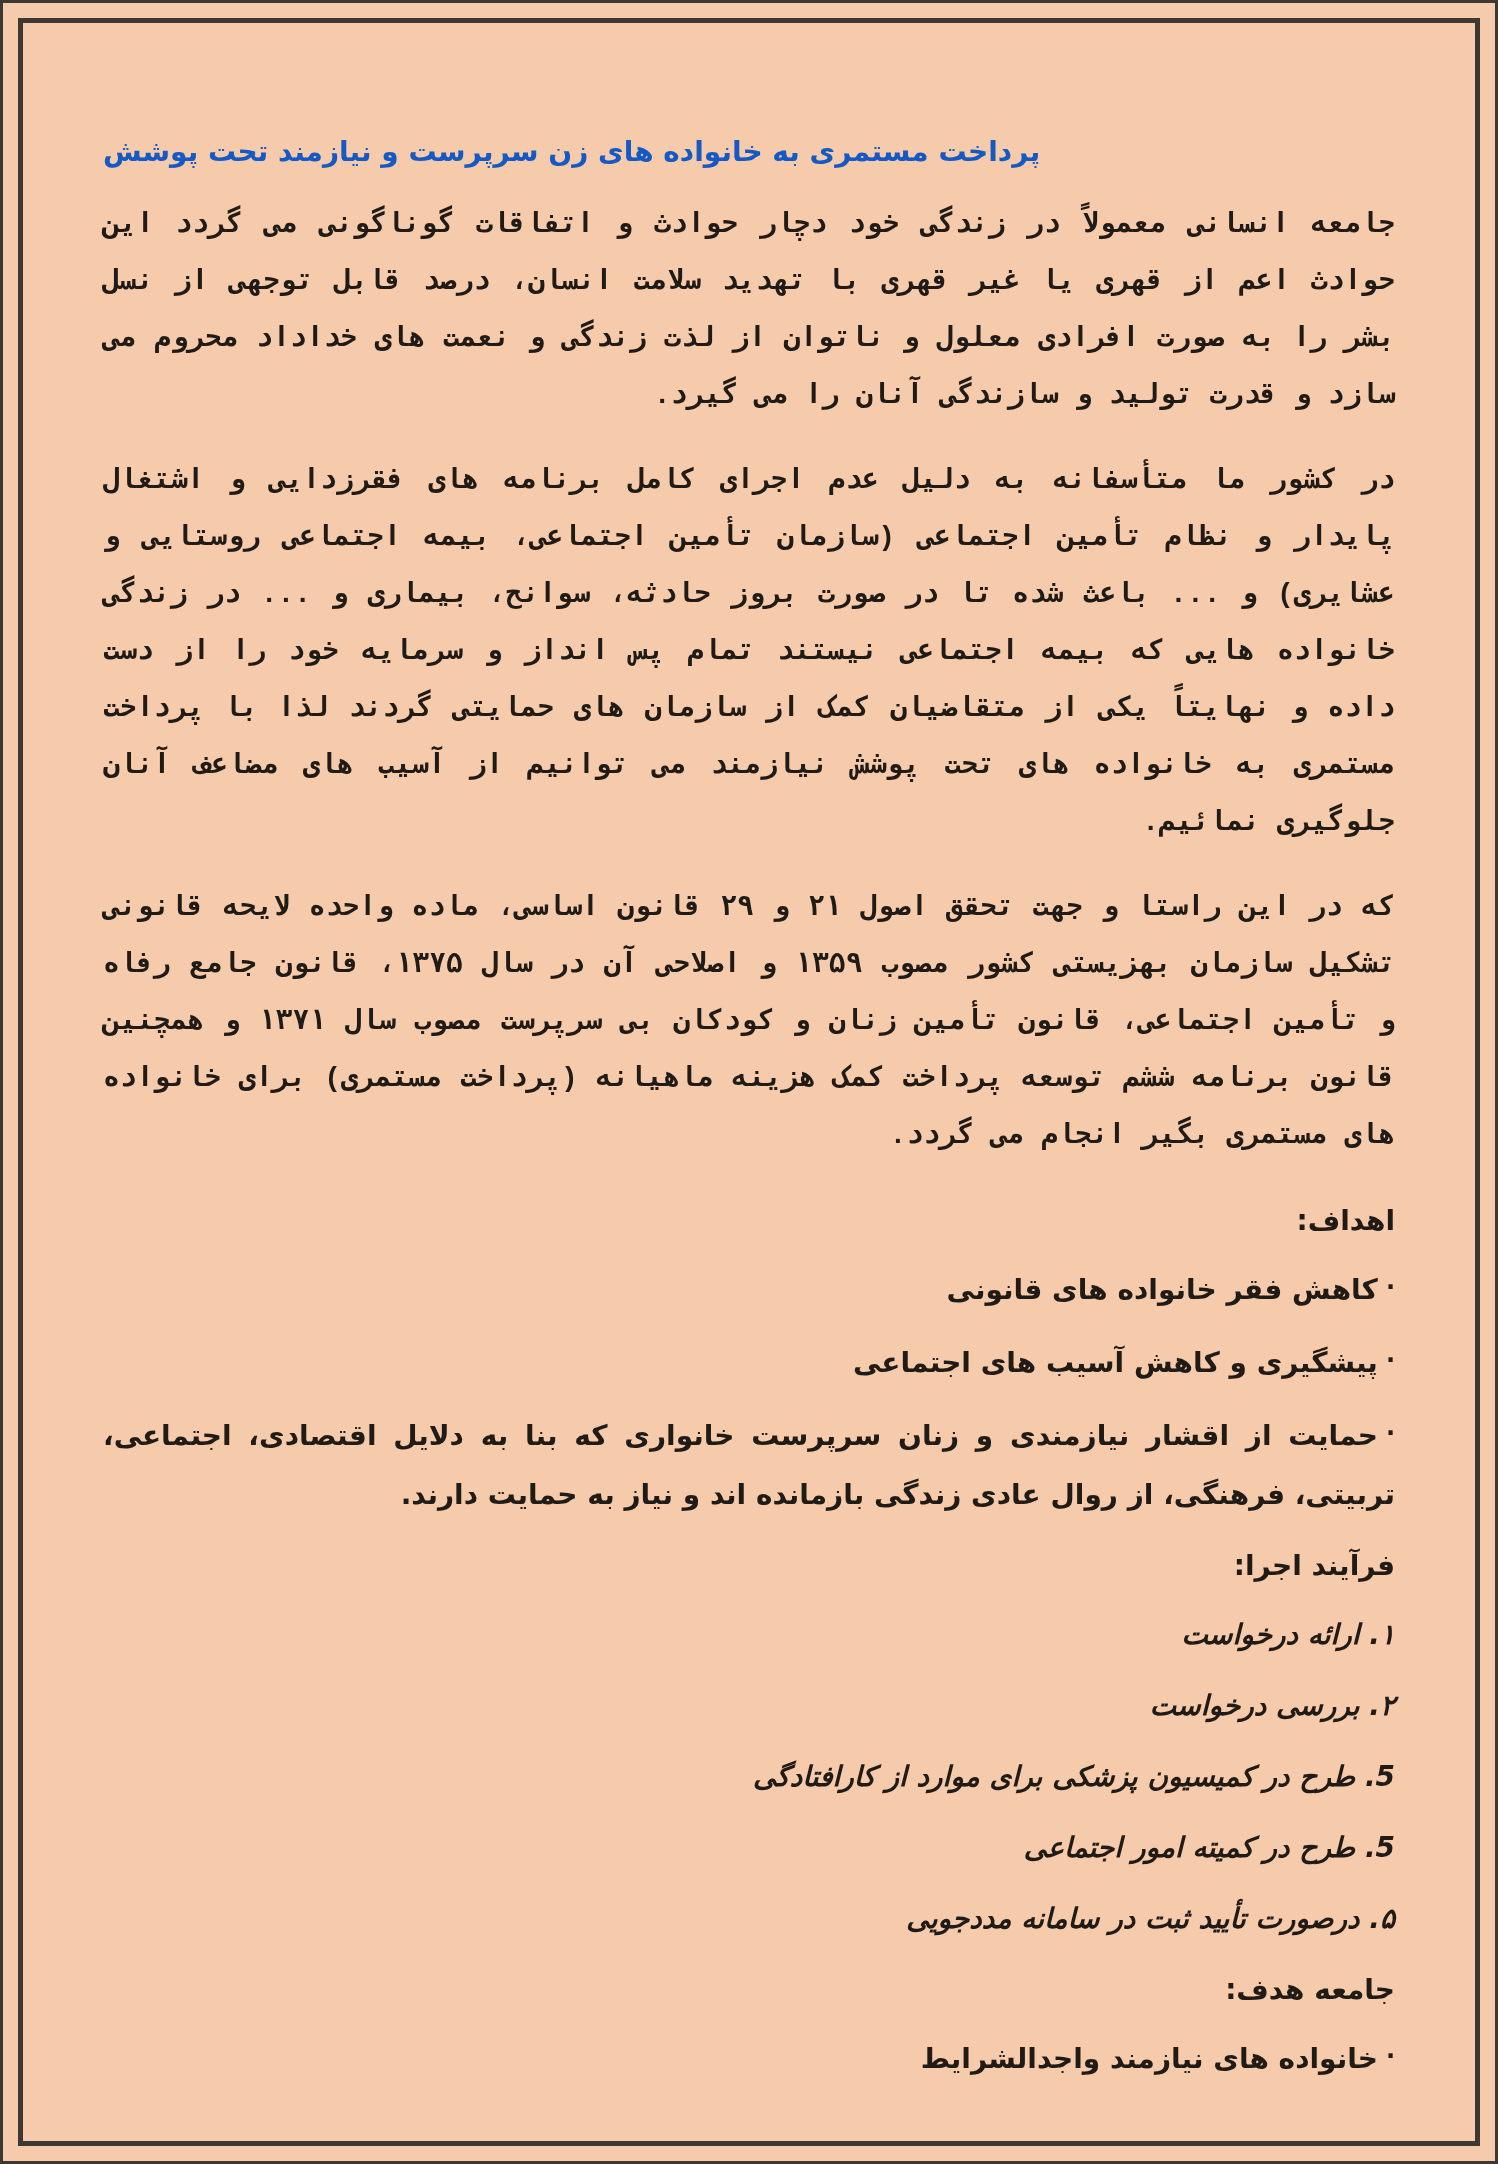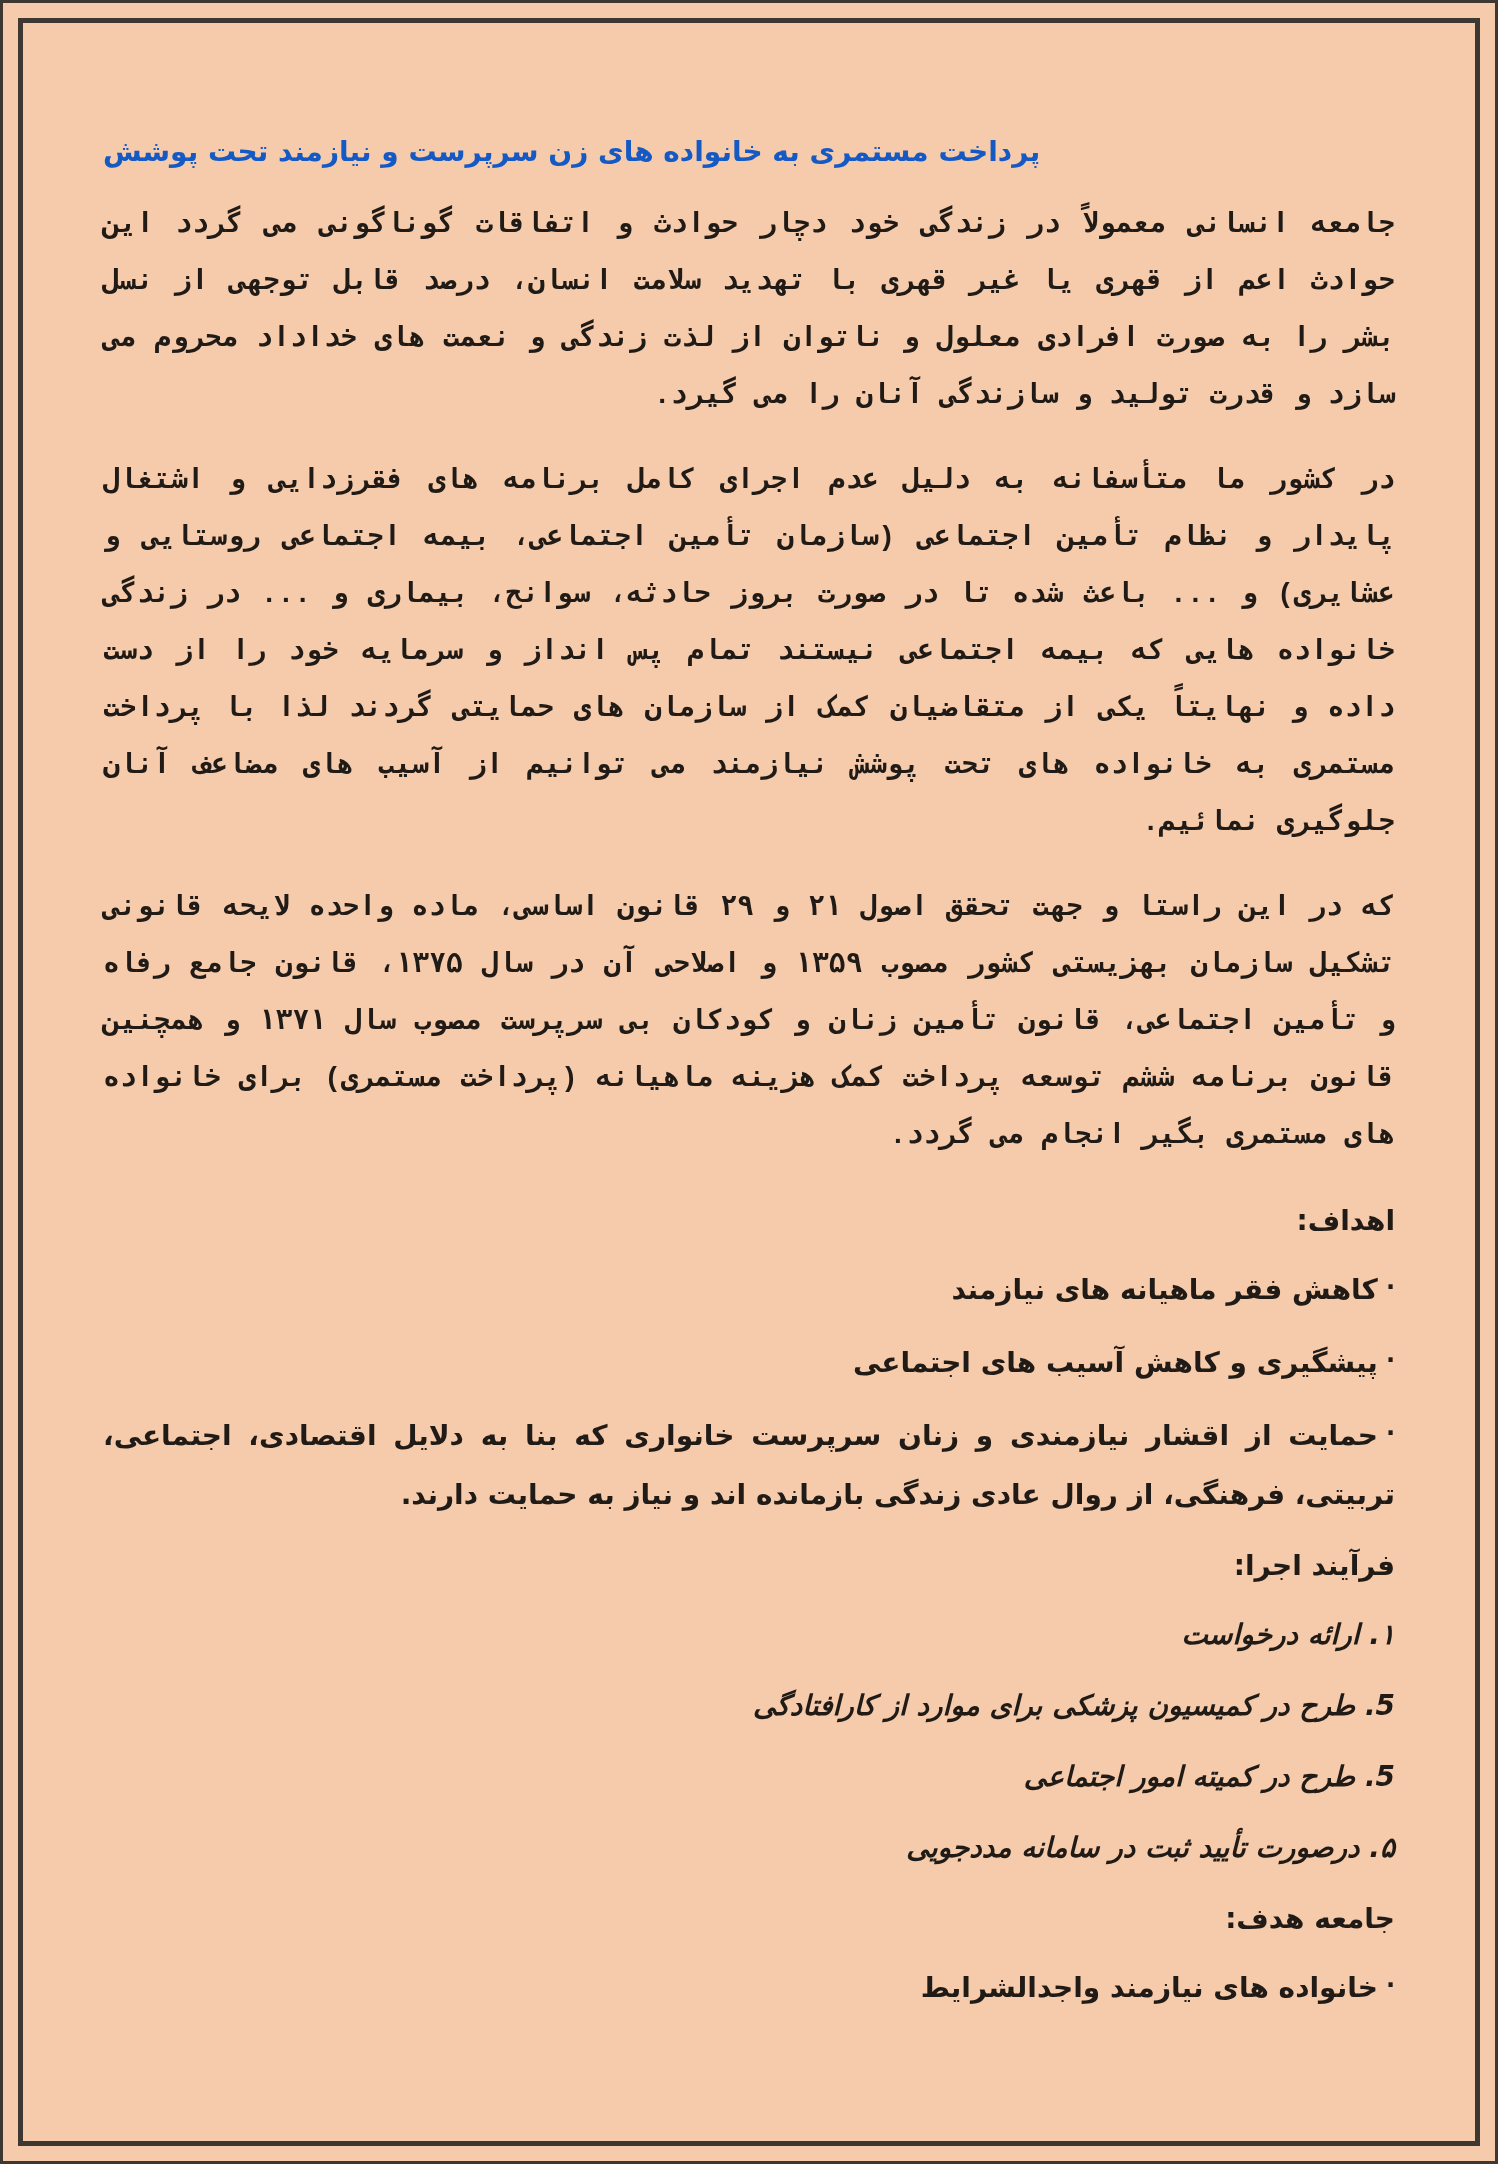--- a/index.html
+++ b/index.html
@@ -67,35 +67,36 @@
 
   <div class="para">جامعه انسانی معمولاً در زندگی خود دچار حوادث و اتفاقات گوناگونی می گردد این حوادث اعم از قهری یا غیر قهری با تهدید سلامت انسان، درصد قابل توجهی از نسل بشر را به صورت افرادی معلول و ناتوان از لذت زندگی و نعمت های خداداد محروم می سازد و قدرت تولید و سازندگی آنان را می گیرد.</div>
 
   <div class="para">در کشور ما متأسفانه به دلیل عدم اجرای کامل برنامه های فقرزدایی و اشتغال پایدار و نظام تأمین اجتماعی (سازمان تأمین اجتماعی، بیمه اجتماعی روستایی و عشایری) و ... باعث شده تا در صورت بروز حادثه، سوانح، بیماری و ... در زندگی خانواده هایی که بیمه اجتماعی نیستند تمام پس انداز و سرمایه خود را از دست داده و نهایتاً یکی از متقاضیان کمک از سازمان های حمایتی گردند لذا با پرداخت مستمری به خانواده های تحت پوشش نیازمند می توانیم از آسیب های مضاعف آنان جلوگیری نمائیم.</div>
 
   <div class="para">که در این راستا و جهت تحقق اصول ۲۱ و ۲۹ قانون اساسی، ماده واحده لایحه قانونی تشکیل سازمان بهزیستی کشور مصوب ۱۳۵۹ و اصلاحی آن در سال ۱۳۷۵، قانون جامع رفاه و تأمین اجتماعی، قانون تأمین زنان و کودکان بی سرپرست مصوب سال ۱۳۷۱ و همچنین قانون برنامه ششم توسعه پرداخت کمک هزینه ماهیانه (پرداخت مستمری) برای خانواده های مستمری بگیر انجام می گردد.</div>
 
   <div class="heading">اهداف:</div>
 
   <div class="bullet-item">
-    <span class="bullet-dot">·</span><span>کاهش فقر ماهیانه های نیازمند</span>
+    <span class="bullet-dot">·</span><span>کاهش فقر خانواده های قانونی</span>
   </div>
 
   <div class="bullet-item">
     <span class="bullet-dot">·</span><span>پیشگیری و کاهش آسیب های اجتماعی</span>
   </div>
 
   <div class="bullet-item">
     <span class="bullet-dot">·</span><span>حمایت از اقشار نیازمندی و زنان سرپرست خانواری که بنا به دلایل اقتصادی، اجتماعی، تربیتی، فرهنگی، از روال عادی زندگی بازمانده اند و نیاز به حمایت دارند.</span>
   </div>
 
   <div class="heading">فرآیند اجرا:</div>
 
   <div class="list-item">۱. ارائه درخواست</div>
 
+  <div class="list-item">۲. بررسی درخواست</div>
 
   <div class="list-item">5. طرح در کمیسیون پزشکی برای موارد از کارافتادگی</div>
 
   <div class="list-item">5. طرح در کمیته امور اجتماعی</div>
 
   <div class="list-item">۵. درصورت تأیید ثبت در سامانه مددجویی</div>
 
   <div class="heading">جامعه هدف:</div>
 
   <div class="bullet-item">

